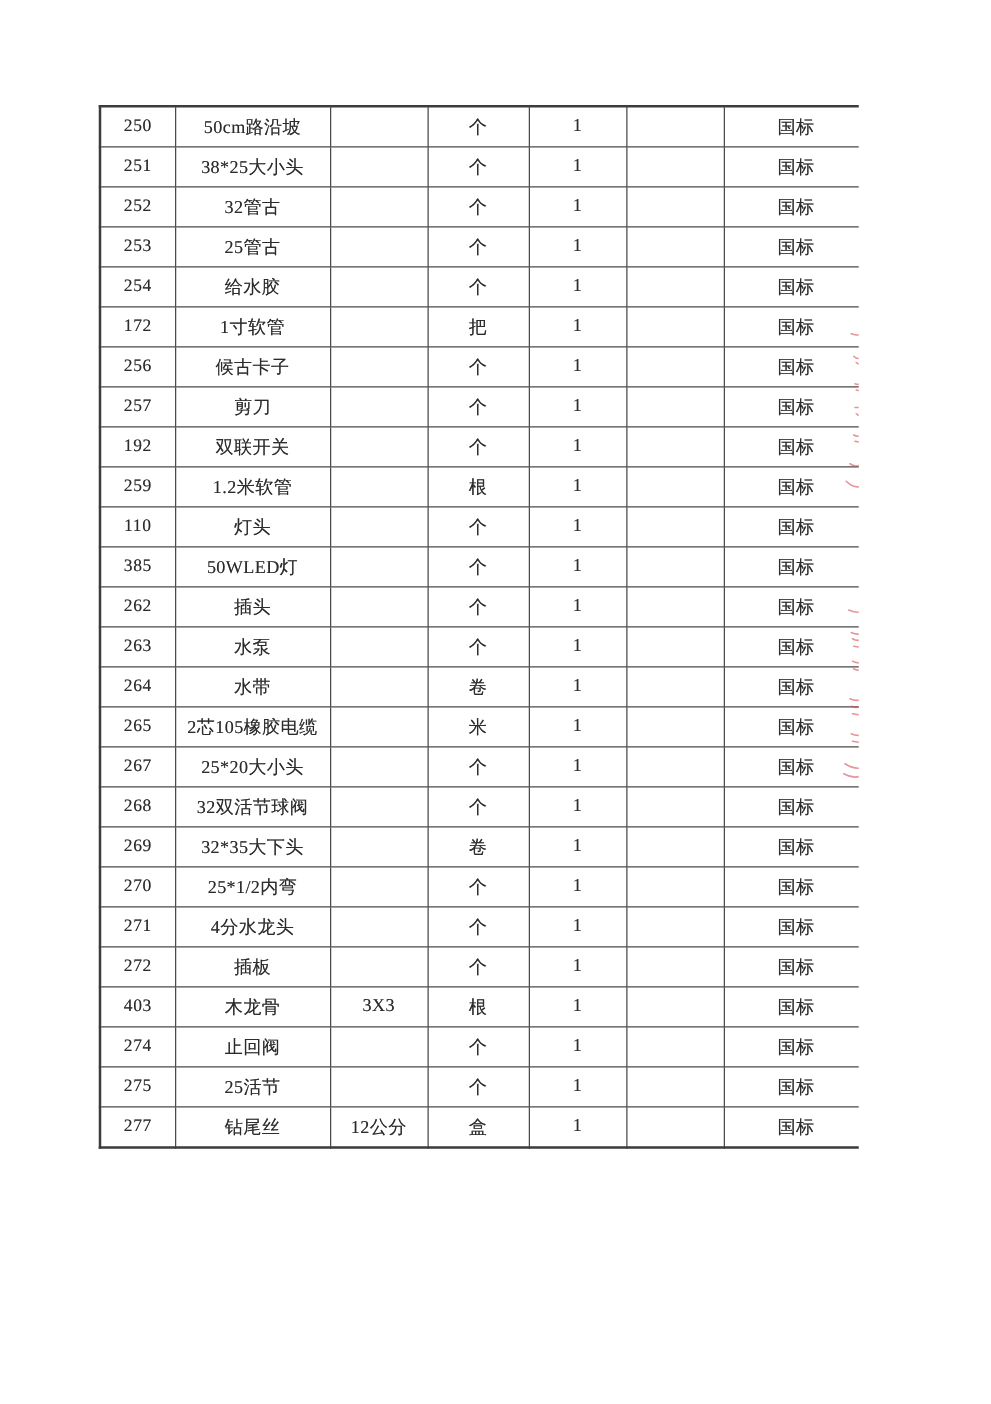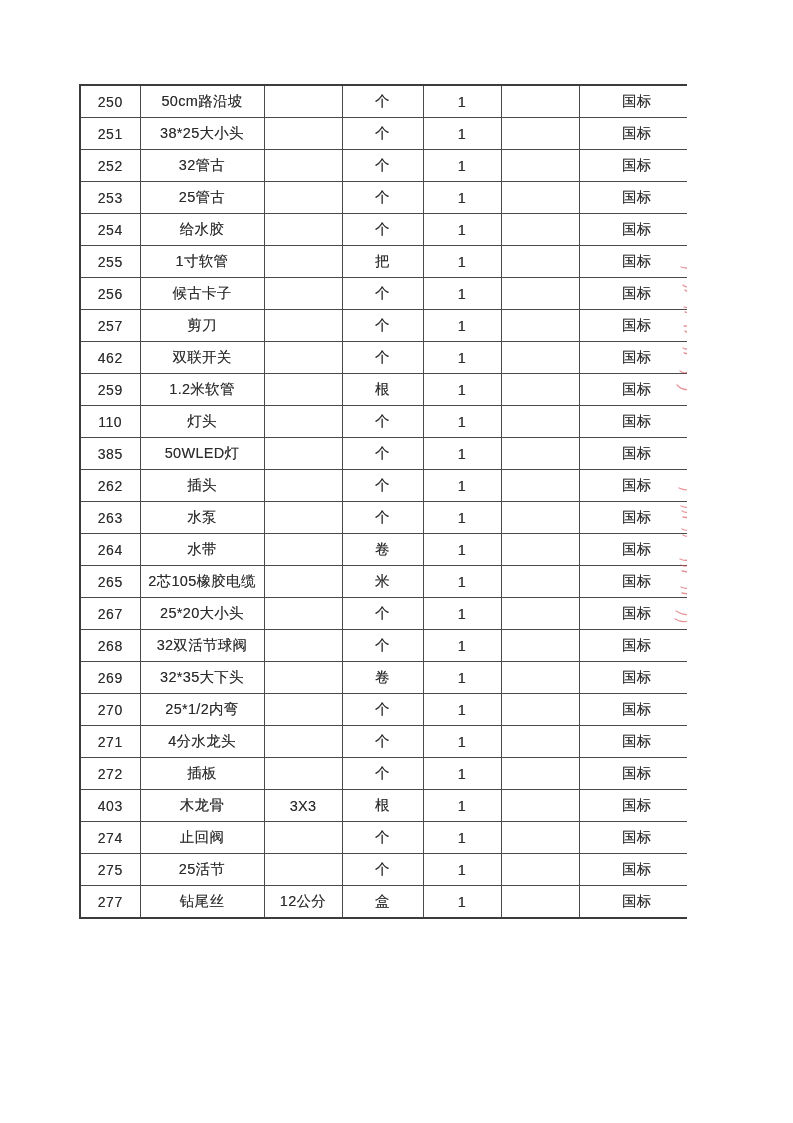--- a/index.html
+++ b/index.html
@@ -6,21 +6,21 @@
     margin: 0;
     padding: 0;
     background: #ffffff;
   }
   .page {
     position: relative;
     width: 687px;
     height: 1123px;
     background: #ffffff;
     overflow: hidden;
-    font-family: Liberation Sans, sans-serif;
+    font-family: Liberation Serif, serif;
   }
   table.items-table {
     position: absolute;
     left: 79px;
     top: 84px;
     width: 615px;
     border-collapse: collapse;
     table-layout: fixed;
     border: 2.4px solid #3c3c3c;
   }
@@ -112,21 +112,21 @@
         <tr>
           <td class="cell-index">254</td>
           <td class="cell-name">给水胶</td>
           <td class="cell-spec"></td>
           <td class="cell-unit">个</td>
           <td class="cell-quantity">1</td>
           <td class="cell-note"></td>
           <td class="cell-standard">国标</td>
         </tr>
         <tr>
-          <td class="cell-index">255</td>
+          <td class="cell-index">172</td>
           <td class="cell-name">1寸软管</td>
           <td class="cell-spec"></td>
           <td class="cell-unit">把</td>
           <td class="cell-quantity">1</td>
           <td class="cell-note"></td>
           <td class="cell-standard">国标</td>
         </tr>
         <tr>
           <td class="cell-index">256</td>
           <td class="cell-name">候古卡子</td>
@@ -139,21 +139,21 @@
         <tr>
           <td class="cell-index">257</td>
           <td class="cell-name">剪刀</td>
           <td class="cell-spec"></td>
           <td class="cell-unit">个</td>
           <td class="cell-quantity">1</td>
           <td class="cell-note"></td>
           <td class="cell-standard">国标</td>
         </tr>
         <tr>
-          <td class="cell-index">462</td>
+          <td class="cell-index">192</td>
           <td class="cell-name">双联开关</td>
           <td class="cell-spec"></td>
           <td class="cell-unit">个</td>
           <td class="cell-quantity">1</td>
           <td class="cell-note"></td>
           <td class="cell-standard">国标</td>
         </tr>
         <tr>
           <td class="cell-index">259</td>
           <td class="cell-name">1.2米软管</td>

